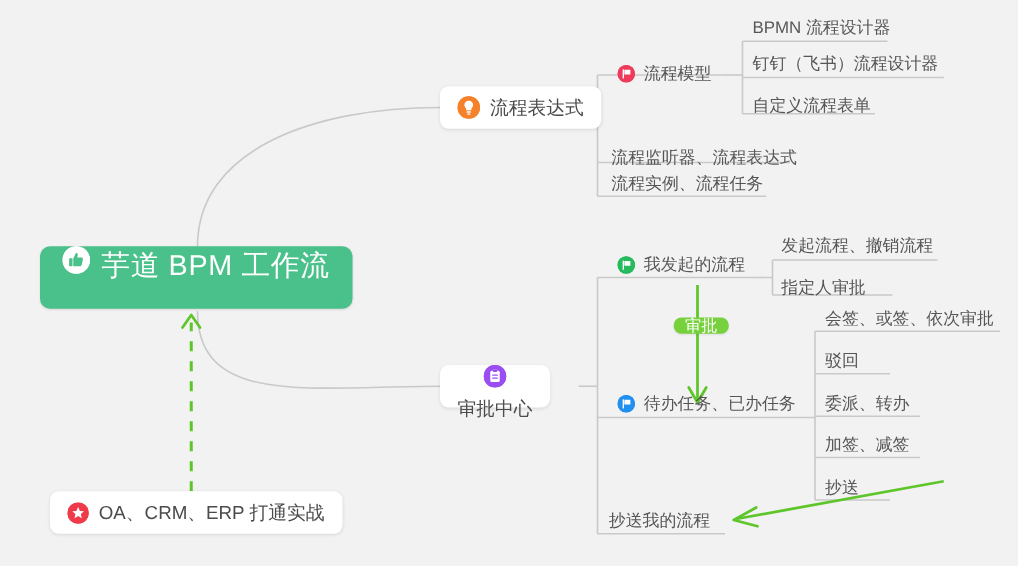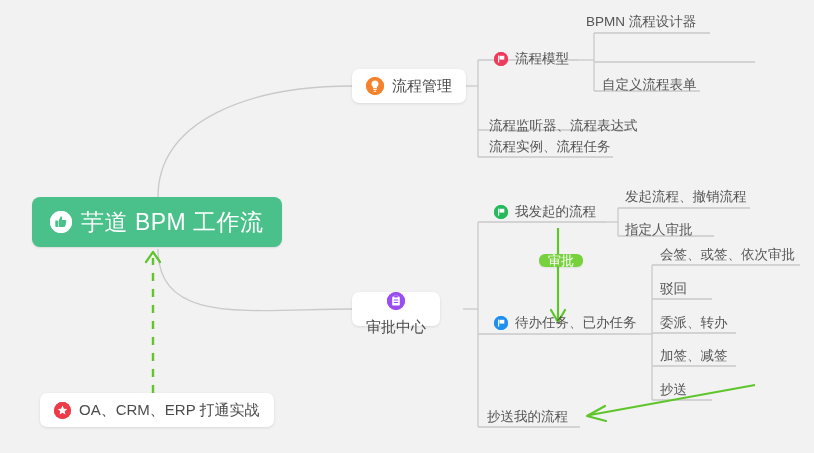--- a/index.html
+++ b/index.html
@@ -33,21 +33,20 @@
   
   .node {
     position: absolute;
     white-space: nowrap;
     box-sizing: border-box;
   }
 
   
   .root-node {
     display: flex;
-    align-items: center;
     gap: 9px;
     background: #4ac08a;
     border-radius: 8px;
     padding: 0 18px;
     height: 50px;
     box-shadow: 0 1px 2px rgba(0,0,0,0.10);
   }
   .root-label {
     color: #ffffff;
     font-size: 23px;
@@ -202,38 +201,41 @@
     <span class="icon icon-circle ic-bulb">
       <svg width="18" height="18" viewBox="0 0 18 18">
         <circle cx="9" cy="9" r="9" fill="#f5822a"></circle>
         <path d="M9 3.6 C11.1 3.6 12.5 5.1 12.5 6.9 C12.5 8.2 11.7 9.0 11.1 9.8
                  L11.1 11.2 L6.9 11.2 L6.9 9.8 C6.3 9.0 5.5 8.2 5.5 6.9
                  C5.5 5.1 6.9 3.6 9 3.6 Z" fill="#ffffff"></path>
         <rect x="7.2" y="12.0" width="3.6" height="1.1" rx="0.5" fill="#ffffff"></rect>
         <rect x="7.7" y="13.7" width="2.6" height="1.0" rx="0.5" fill="#ffffff"></rect>
       </svg>
     </span>
-    <span class="card-label">流程管理</span>
+    <span class="card-label">流程表达式</span>
   </div>
 
   <div class="node text-node with-icon" style="left:494px; top:52px;">
     <span class="icon icon-circle ic-flag flag-red">
       <svg width="14" height="14" viewBox="0 0 14 14">
         <circle cx="7" cy="7" r="7" fill="#ef3b5b"></circle>
         <rect x="4.1" y="3.4" width="1.1" height="7.3" rx="0.4" fill="#ffffff"></rect>
         <path d="M5.5 3.8 L10.3 3.8 L10.3 7.6 L5.5 7.6 Z" fill="#ffffff"></path>
       </svg>
     </span>
     <span>流程模型</span>
   </div>
 
-  <div class="node text-node" style="left:586px; top:15px;text-align:center;">
+  <div class="node text-node" style="left:602px; top:15px;text-align:center;">
     <span>BPMN 流程设计器</span>
   </div>
 
+  <div class="node text-node" style="left:602px; top:44px;">
+    <span>钉钉（飞书）流程设计器</span>
+  </div>
 
   <div class="node text-node" style="left:602px; top:78px;">
     <span>自定义流程表单</span>
   </div>
 
   <div class="node text-node" style="left:489px; top:112px;margin-top:7px;">
     <span>流程监听器、流程表达式</span>
   </div>
 
   <div class="node text-node" style="left:489px; top:140px;">

